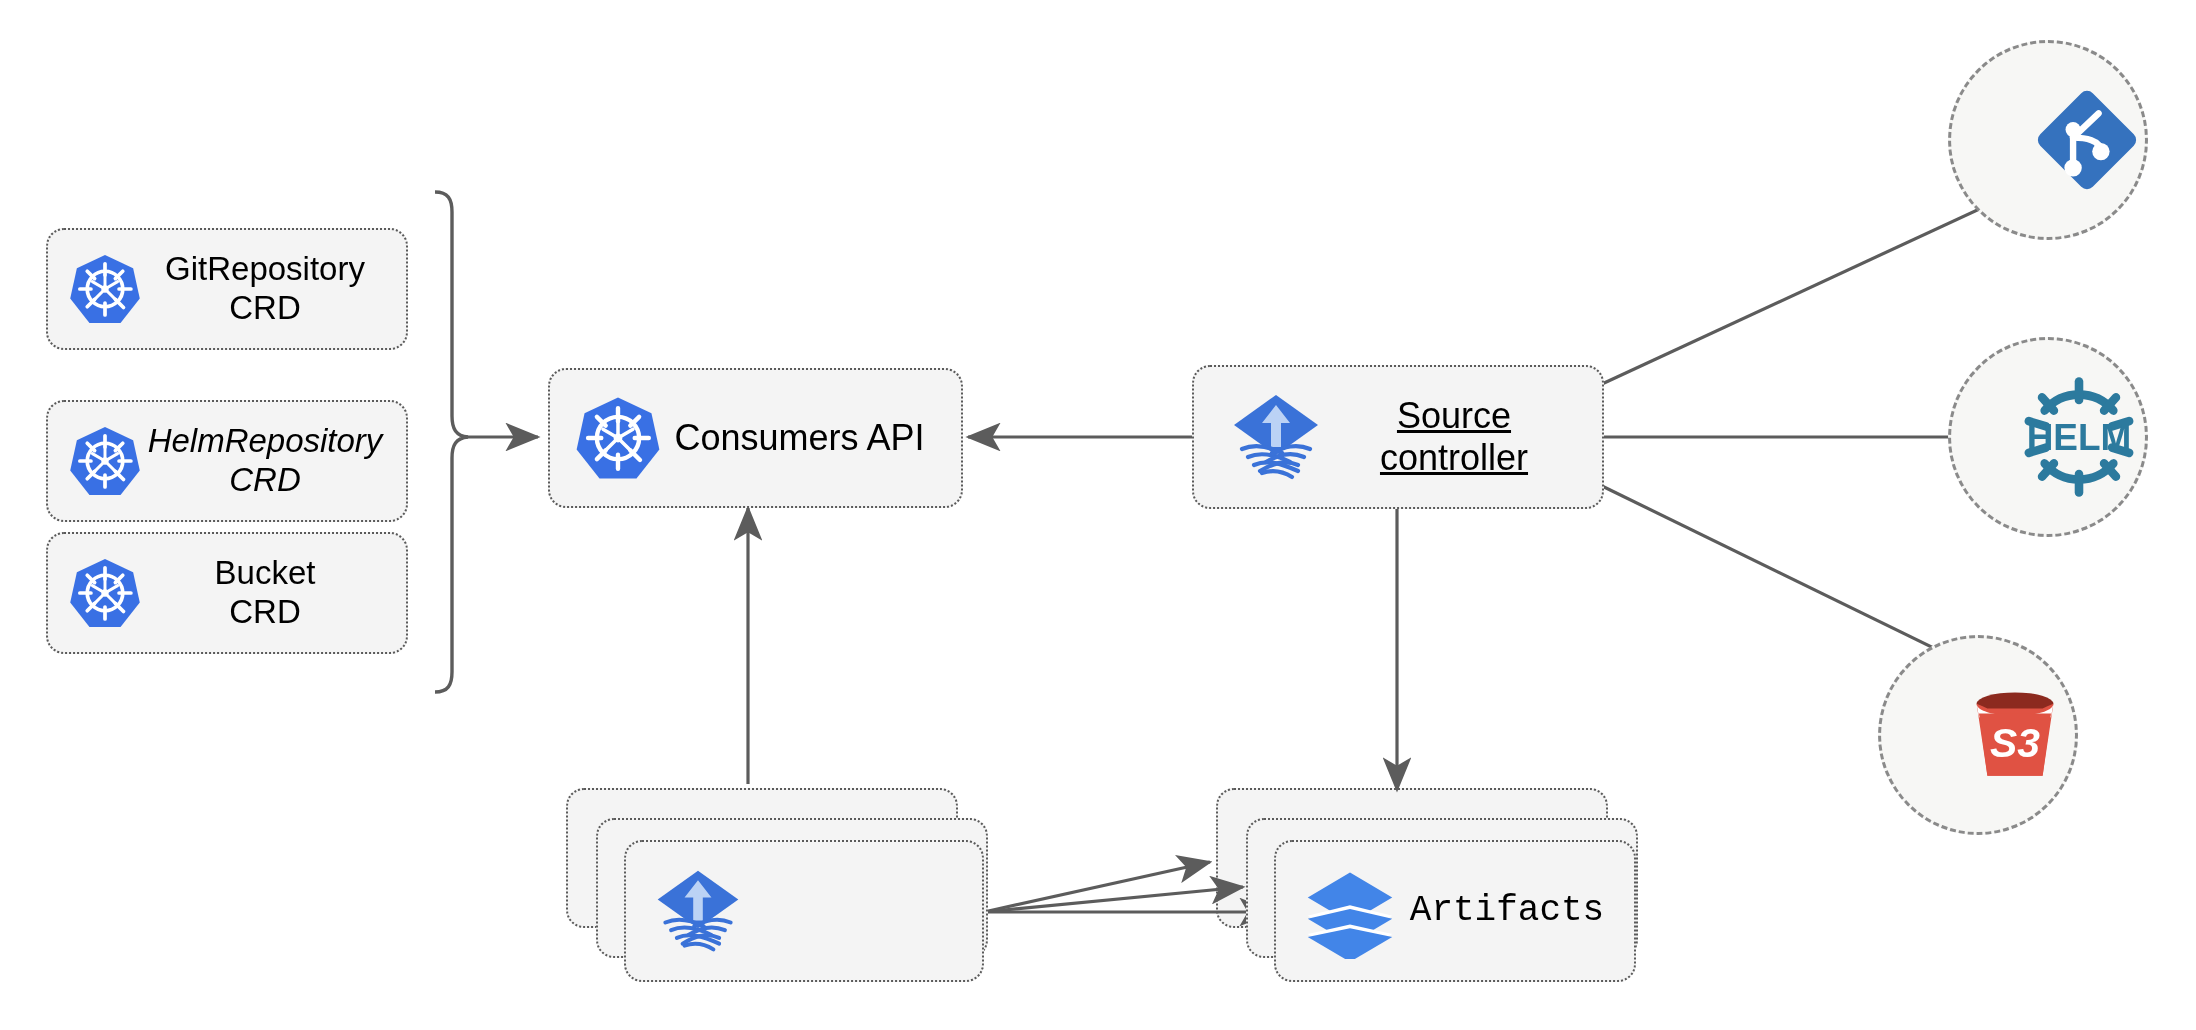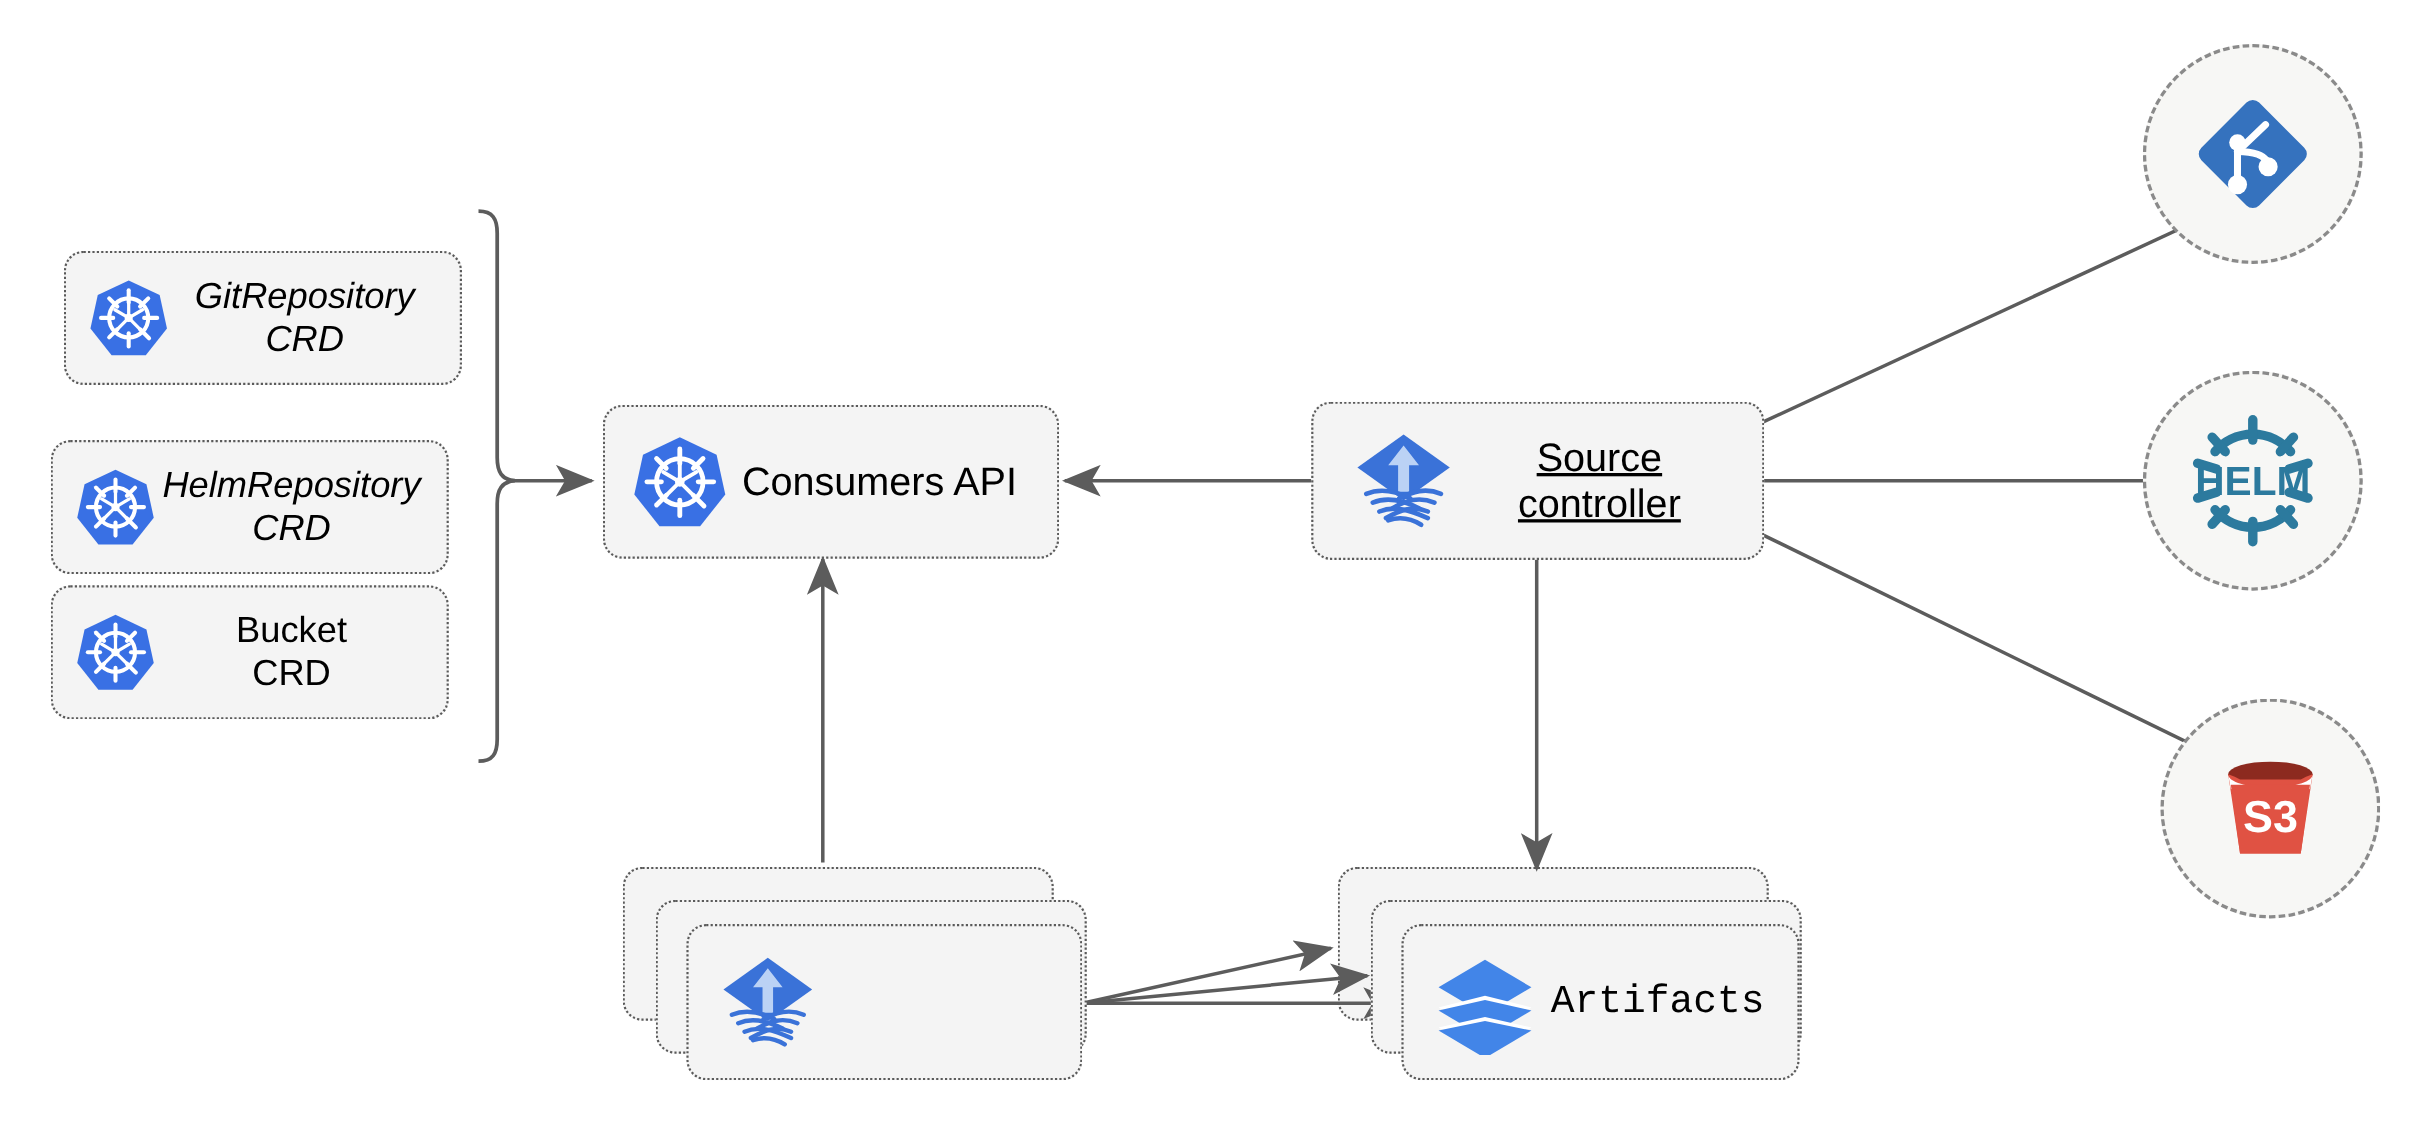--- a/index.html
+++ b/index.html
@@ -45,21 +45,21 @@
 
   
   .circ{
     position:absolute;
     border:3px dashed #8a8a8a;
     border-radius:50%;
     background:#f7f7f5;
     box-sizing:border-box;
     display:flex;
     align-items:center;
-    justify-content:center;
+    justify-content:flex-end;
     z-index:4;
   }
 
   
   #edges{position:absolute;left:0;top:0;width:2196px;height:1030px;z-index:3;pointer-events:none;}
 
   .k8s-svg,.flux-svg,.layers-svg,.git-svg,.helm-svg,.s3-svg{display:block;}
 </style>
 </head>
 <body>
@@ -95,21 +95,21 @@
       <path d="M1397,505 L1397,790" marker-end="url(#ah)"></path>
 
       <path d="M748,784 L748,508" marker-end="url(#ah)"></path>
 
       <path d="M984,912 L1210,862" marker-end="url(#ah)"></path>
       <path d="M984,912 L1243,887" marker-end="url(#ah)"></path>
       <path d="M984,912 L1272,912" marker-end="url(#ah)"></path>
     </g>
   </svg>
 
-  <div class="card" style="left:58px;top:228px;width:362px;height:122px;padding:0 14px 0 18px;font-style:italic;">
+  <div class="card" style="left:46px;top:228px;width:362px;height:122px;padding:0 14px 0 18px;">
     <span class="ico" style="width:78px;height:78px;">
       <svg class="k8s-svg" width="74" height="74" viewBox="0 0 100 100">
         <polygon points="50,4 88,22 97,63 71,96 29,96 3,63 12,22" fill="#3970E4"></polygon>
         <g fill="none" stroke="#ffffff" stroke-width="5" stroke-linecap="round">
           <circle cx="50" cy="50" r="24"></circle>
           <line x1="50" y1="16" x2="50" y2="31"></line>
           <line x1="50" y1="69" x2="50" y2="85"></line>
           <line x1="16" y1="50" x2="31" y2="50"></line>
           <line x1="69" y1="50" x2="85" y2="50"></line>
           <line x1="26" y1="26" x2="36" y2="36"></line>
@@ -303,21 +303,21 @@
           <line x1="12" y1="38" x2="25" y2="42"></line>
           <line x1="88" y1="38" x2="75" y2="42"></line>
           <line x1="12" y1="62" x2="25" y2="58"></line>
           <line x1="88" y1="62" x2="75" y2="58"></line>
         </g>
         <text x="50" y="60" font-family="Liberation Sans, sans-serif" font-size="28" font-weight="bold" fill="#2C7A9E" text-anchor="middle">HELM</text>
       </svg>
     </span>
   </div>
 
-  <div class="circ" style="left:1964px;top:635px;width:200px;height:200px;">
+  <div class="circ" style="left:1878px;top:635px;width:200px;height:200px;font-style:italic;">
     <span>
       <svg class="s3-svg" width="120" height="120" viewBox="0 0 100 100">
         <ellipse cx="50" cy="24" rx="32" ry="9.5" fill="#8C2A1F"></ellipse>
         <path d="M18,24 L23,26 L27,28 L73,28 L77,26 L82,24 L73,84 L27,84 Z" fill="#E05243"></path>
         <path d="M18,24 C18,30 33,34 50,34 C67,34 82,30 82,24 L80,35 C74,39 62,41 50,41 C38,41 26,39 20,35 Z" fill="#ffffff"></path>
         <ellipse cx="50" cy="24" rx="32" ry="9.5" fill="none" stroke="#ffffff" stroke-width="0"></ellipse>
         <path d="M20,32 L80,32 L73,84 L27,84 Z" fill="#E05243"></path>
         <text x="50" y="68" font-family="Liberation Sans, sans-serif" font-size="34" font-weight="bold" fill="#ffffff" text-anchor="middle">S3</text>
       </svg>
     </span>

